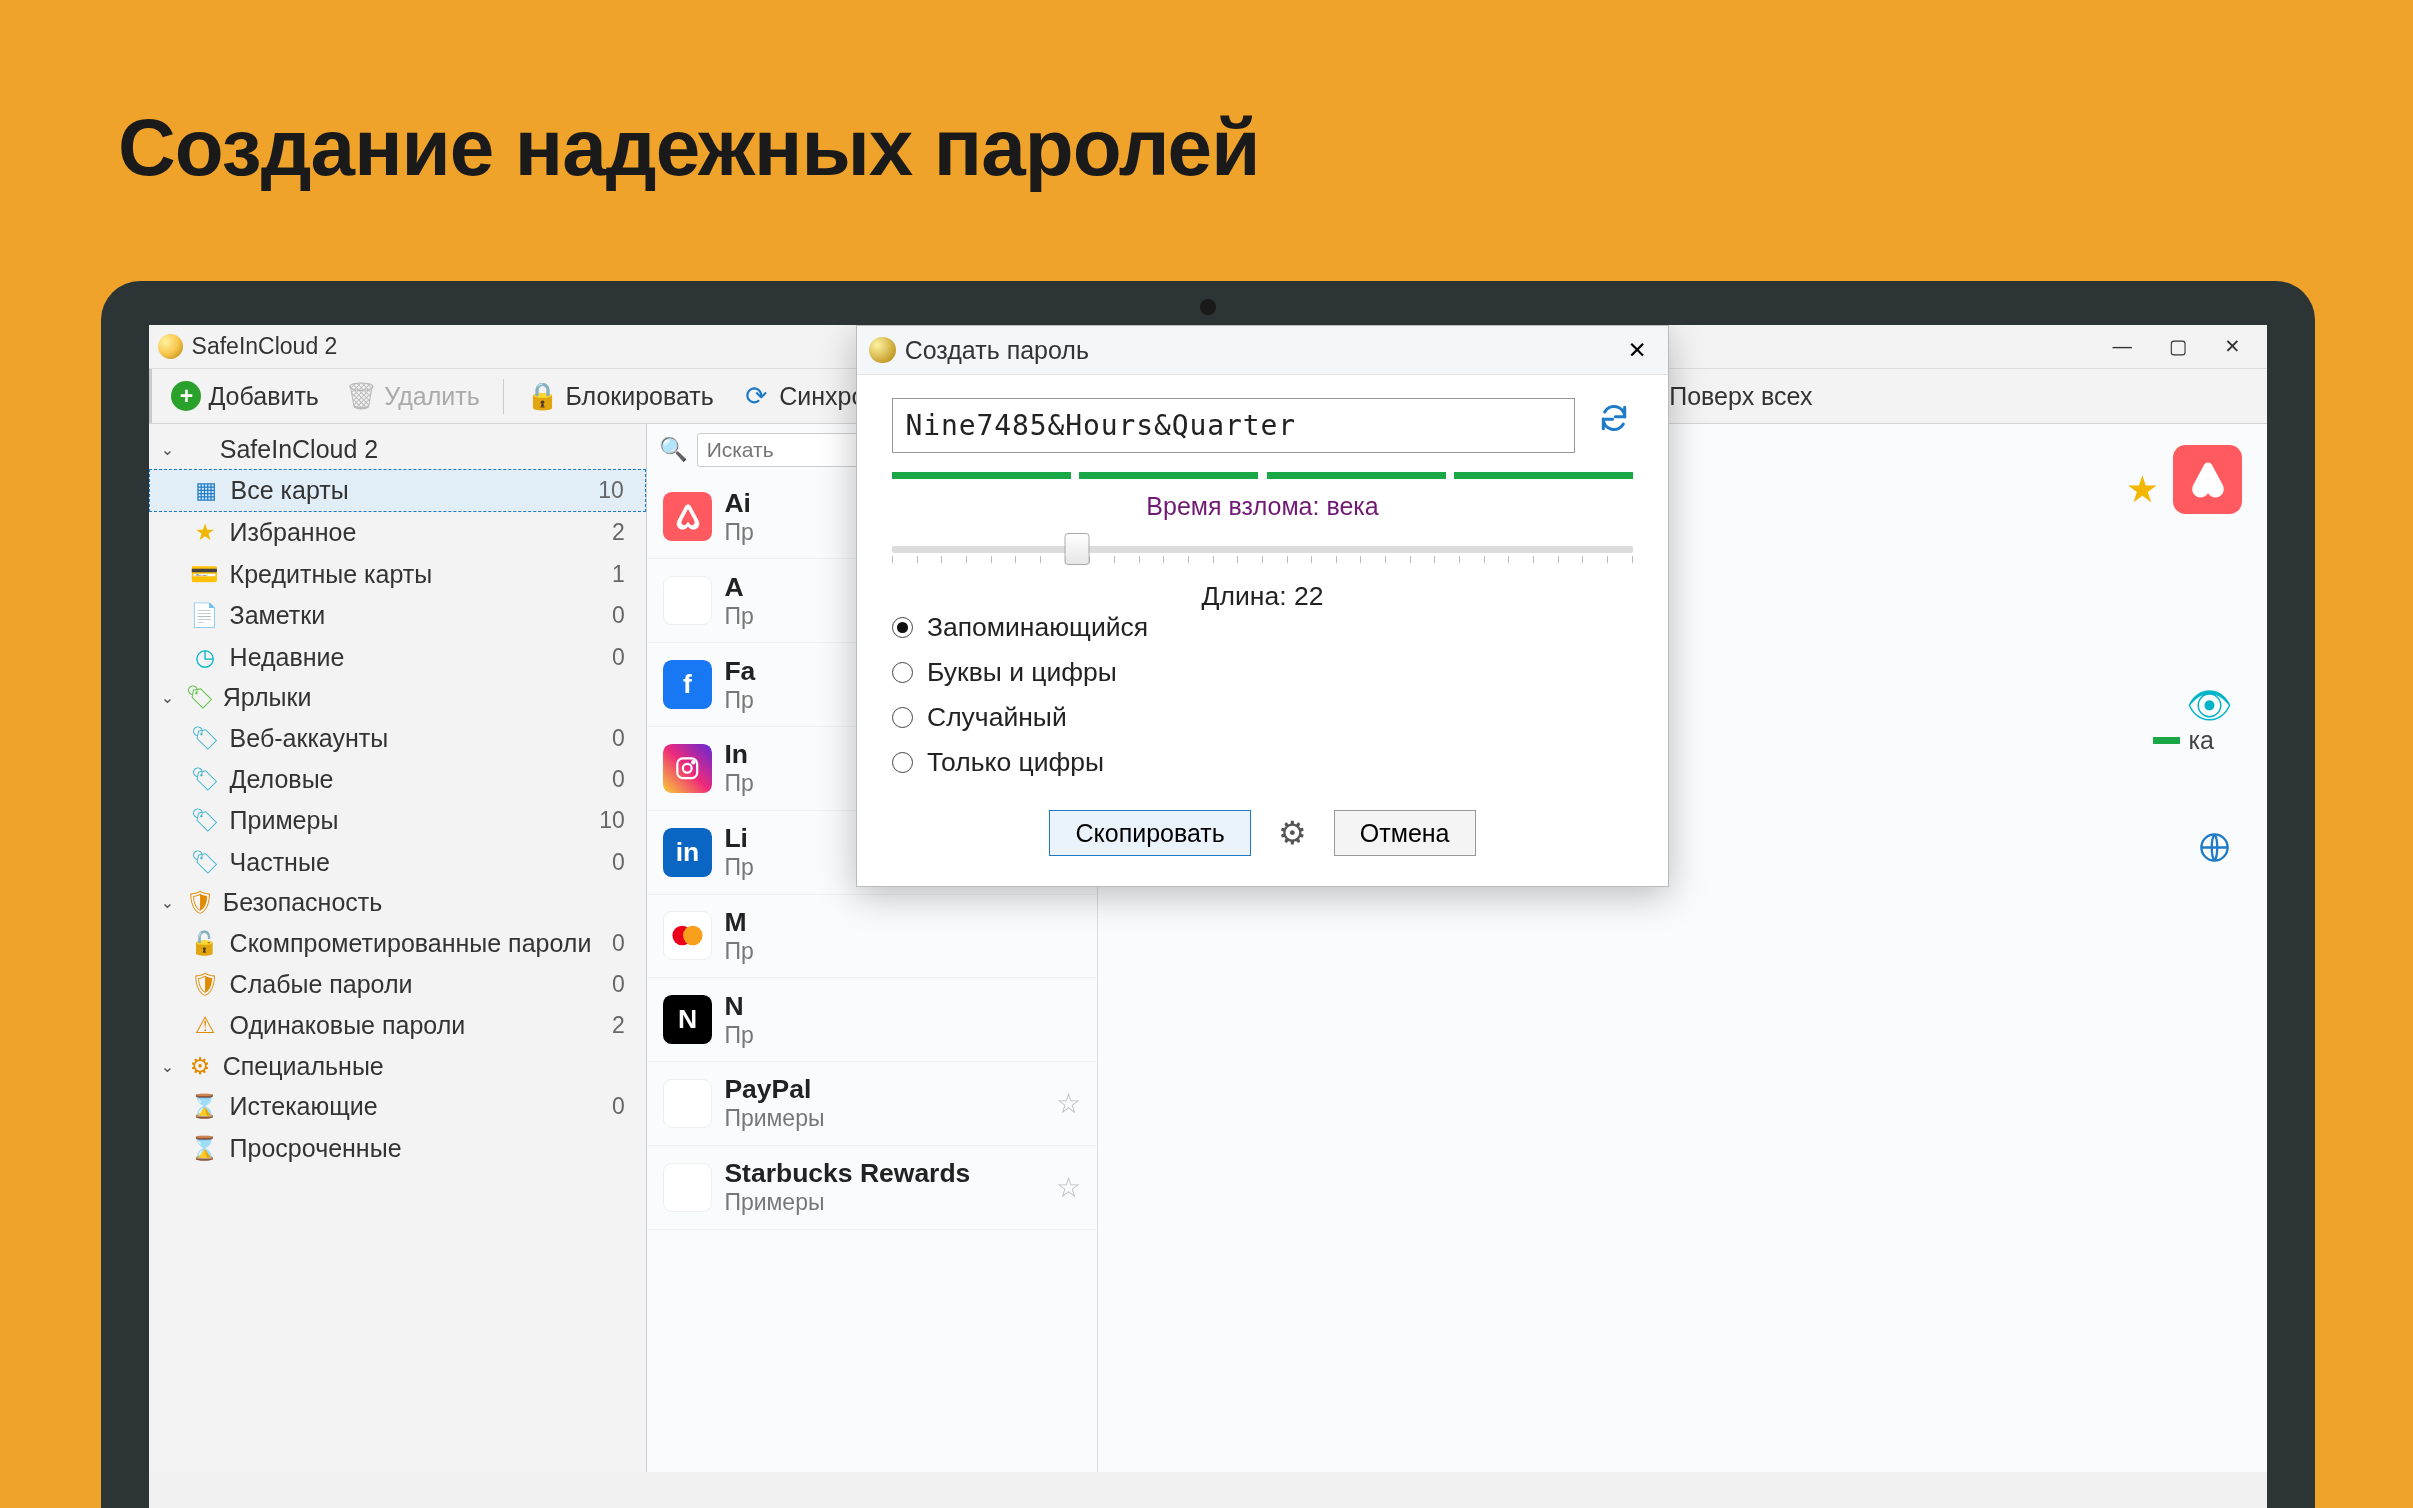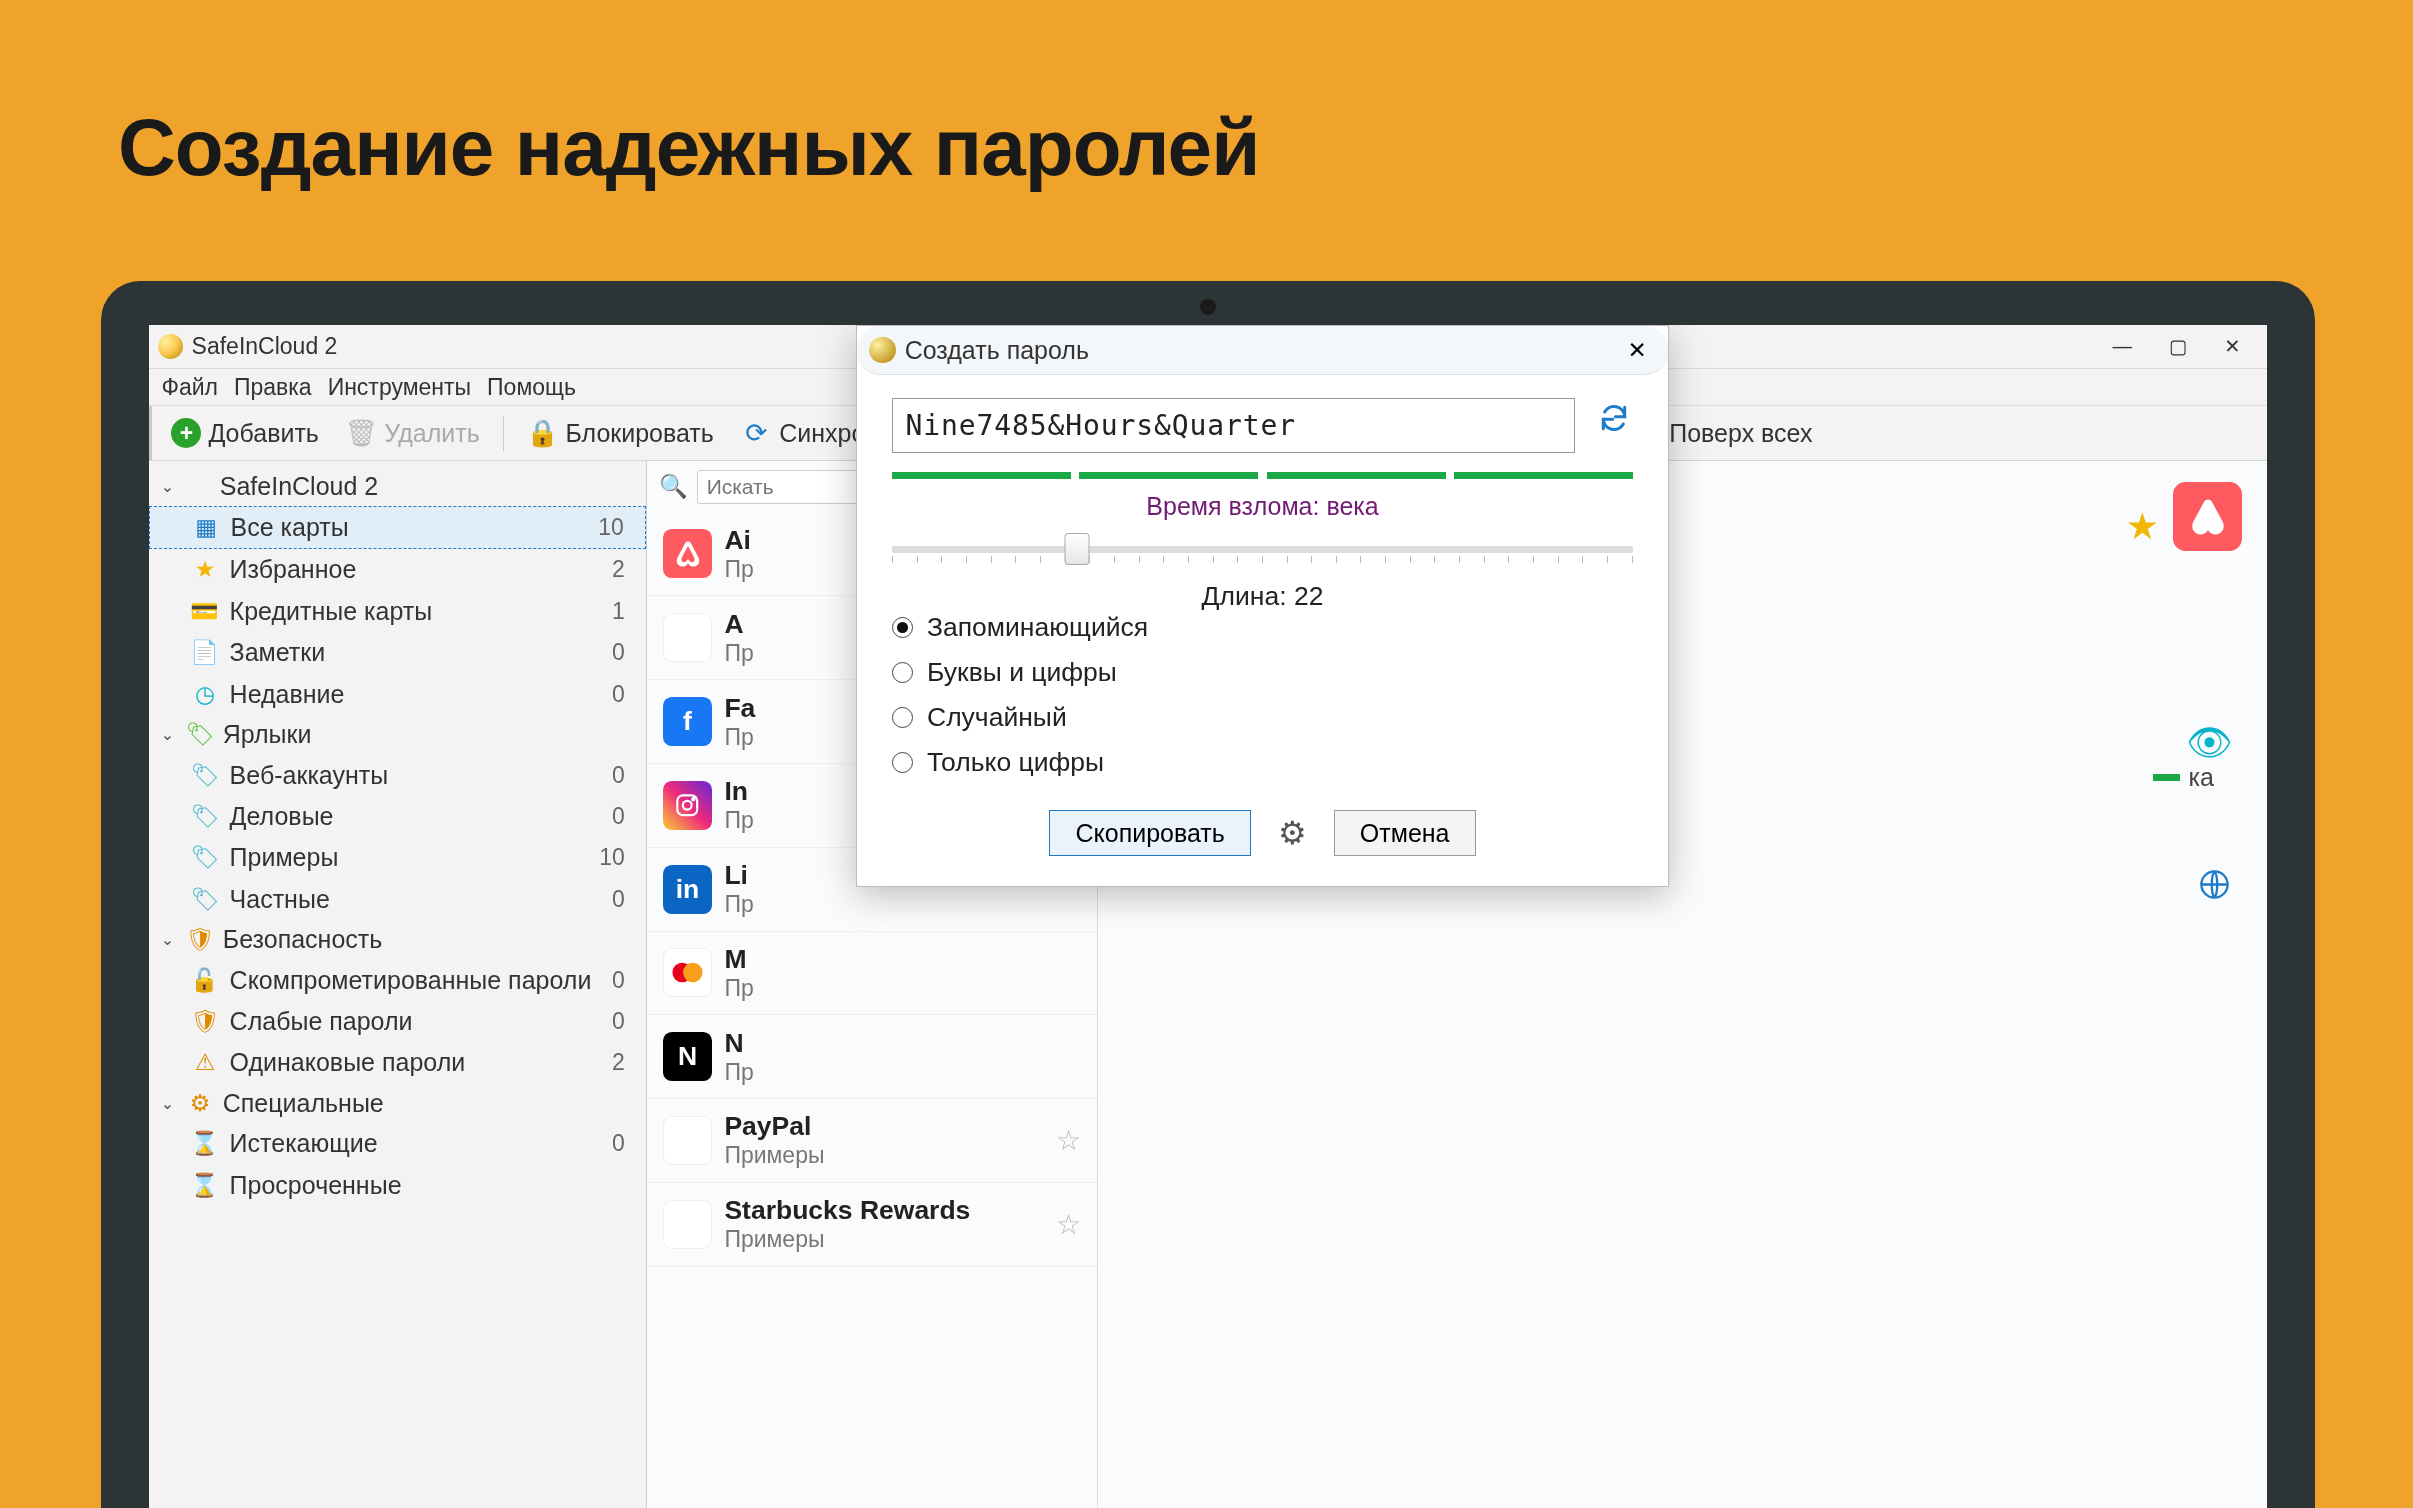--- a/index.html
+++ b/index.html
@@ -40,21 +40,21 @@
 .card-row .star-btn { margin-left: auto; color: #bbb; font-size: 28px; }
 .detail { flex: 1; position: relative; padding: 21px 35px; }
 .detail .star-fav { position: absolute; top: 44px; right: 108px; color: #f2b705; font-size: 37px; }
 .detail .brand-big { position: absolute; top: 21px; right: 25px; width: 69px; height: 69px; background: #ff5a5f; border-radius: 12.4px; display: flex; align-items: center; justify-content: center; }
 .detail .pw-eye { position: absolute; top: 260px; right: 34px; color: #05b4c8; font-size: 37px; }
 .detail .globe-btn { position: absolute; top: 405px; right: 34px; width: 37px; height: 37px; display: flex; align-items: center; justify-content: center; }
 .strength-peek { position: absolute; top: 302px; right: 53px; display: flex; align-items: center; gap: 8.8px; font-size: 25px; color: #444; }
 
 
 .dialog { position: absolute; left: 707px; top: 0px; width: 813px; background: #fff; border: 0.9px solid #bbb; box-shadow: 0 8.8px 35px rgba(0,0,0,.25); }
-.dialog-title { height: 49px; display: flex; align-items: center; gap: 8.8px; padding: 0 12.4px; background: #f4f7fa; border-bottom: 0.9px solid #e2e2e2; border-radius: 23px; }
+.dialog-title { height: 49px; display: flex; align-items: center; gap: 8.8px; padding: 0 12.4px; background: #f4f7fa; border-bottom: 0.9px solid #e2e2e2; }
 .dialog-title .icn { width: 26.5px; height: 26.5px; border-radius: 50%; background: radial-gradient(circle at 30% 30%, #fff2a0, #b08000); }
 .dialog-title .txt { font-size: 25px; color: #333; }
 .dialog-title .close { margin-left: auto; font-size: 23px; cursor: pointer; padding: 5.3px 8.8px; }
 .dialog-body { padding: 23px 35px 30px 35px; }
 .pw-row { display: flex; align-items: flex-start; gap: 19.4px; }
 .pw-input { flex: 1; height: 55px; border: 0.9px solid #999; padding: 0 12.4px; font-family: "Consolas", monospace; font-size: 28px; letter-spacing: 0.9px; color: #222; }
 .refresh-btn { width: 39px; height: 39px; display: flex; align-items: center; justify-content: center; cursor: pointer; color: #1e7bc8; font-size: 30px; }
 .strength-bars { display: flex; gap: 8.8px; margin-top: 19.4px; }
 .strength-bars div { flex: 1; height: 7px; background: #1aa746; }
 .crack-time { text-align: center; font-size: 25px; color: #701a75; margin-top: 12.4px; }
@@ -118,26 +118,20 @@
     <div class="titlebar">
       <div class="app-icon"></div>
       <div class="title">SafeInCloud 2</div>
       <div class="window-controls">
         <span>—</span>
         <span>▢</span>
         <span>✕</span>
       </div>
     </div>
 
-    <div class="menubar">
-      <span>Файл</span>
-      <span>Правка</span>
-      <span>Инструменты</span>
-      <span>Помощь</span>
-    </div>
 
     <div class="toolbar">
       <div class="tool-btn">
         <span class="tool-icon i-green-circle">+</span>
         <span>Добавить</span>
       </div>
       <div class="tool-btn disabled">
         <span class="tool-icon i-trash">🗑</span>
         <span>Удалить</span>
       </div>

